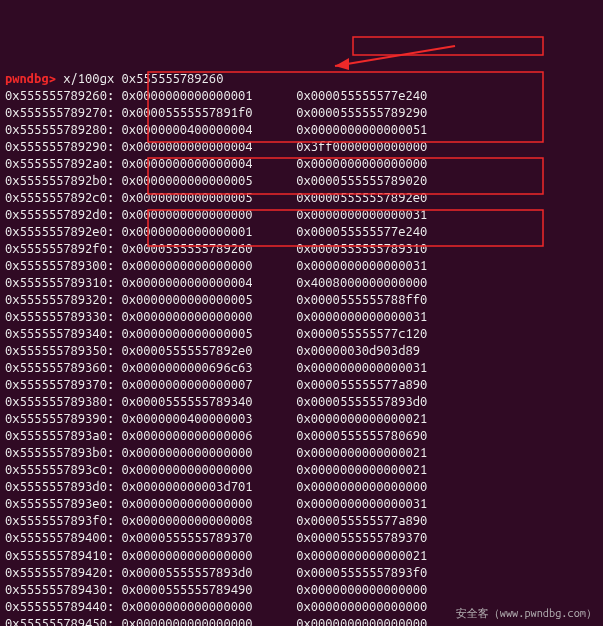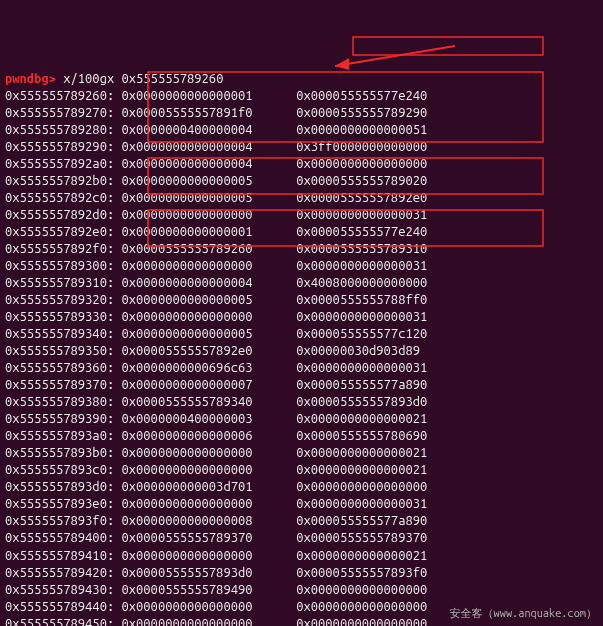--- a/index.html
+++ b/index.html
@@ -79,16 +79,16 @@
   <rect x="148" y="72" width="395" height="70"></rect>
 
   <rect x="148" y="158" width="395" height="36"></rect>
 
   <rect x="148" y="210" width="395" height="36"></rect>
 
   <line x1="455" y1="46" x2="335" y2="66"></line>
   <polygon points="335,66 349,58 349,70"></polygon>
 </svg>
 
-<div class="watermark">安全客（www.anquake.com）</div>
+<div class="watermark">安全客（www.pwndbg.com）</div>
 
 
 
 
 </body></html>

